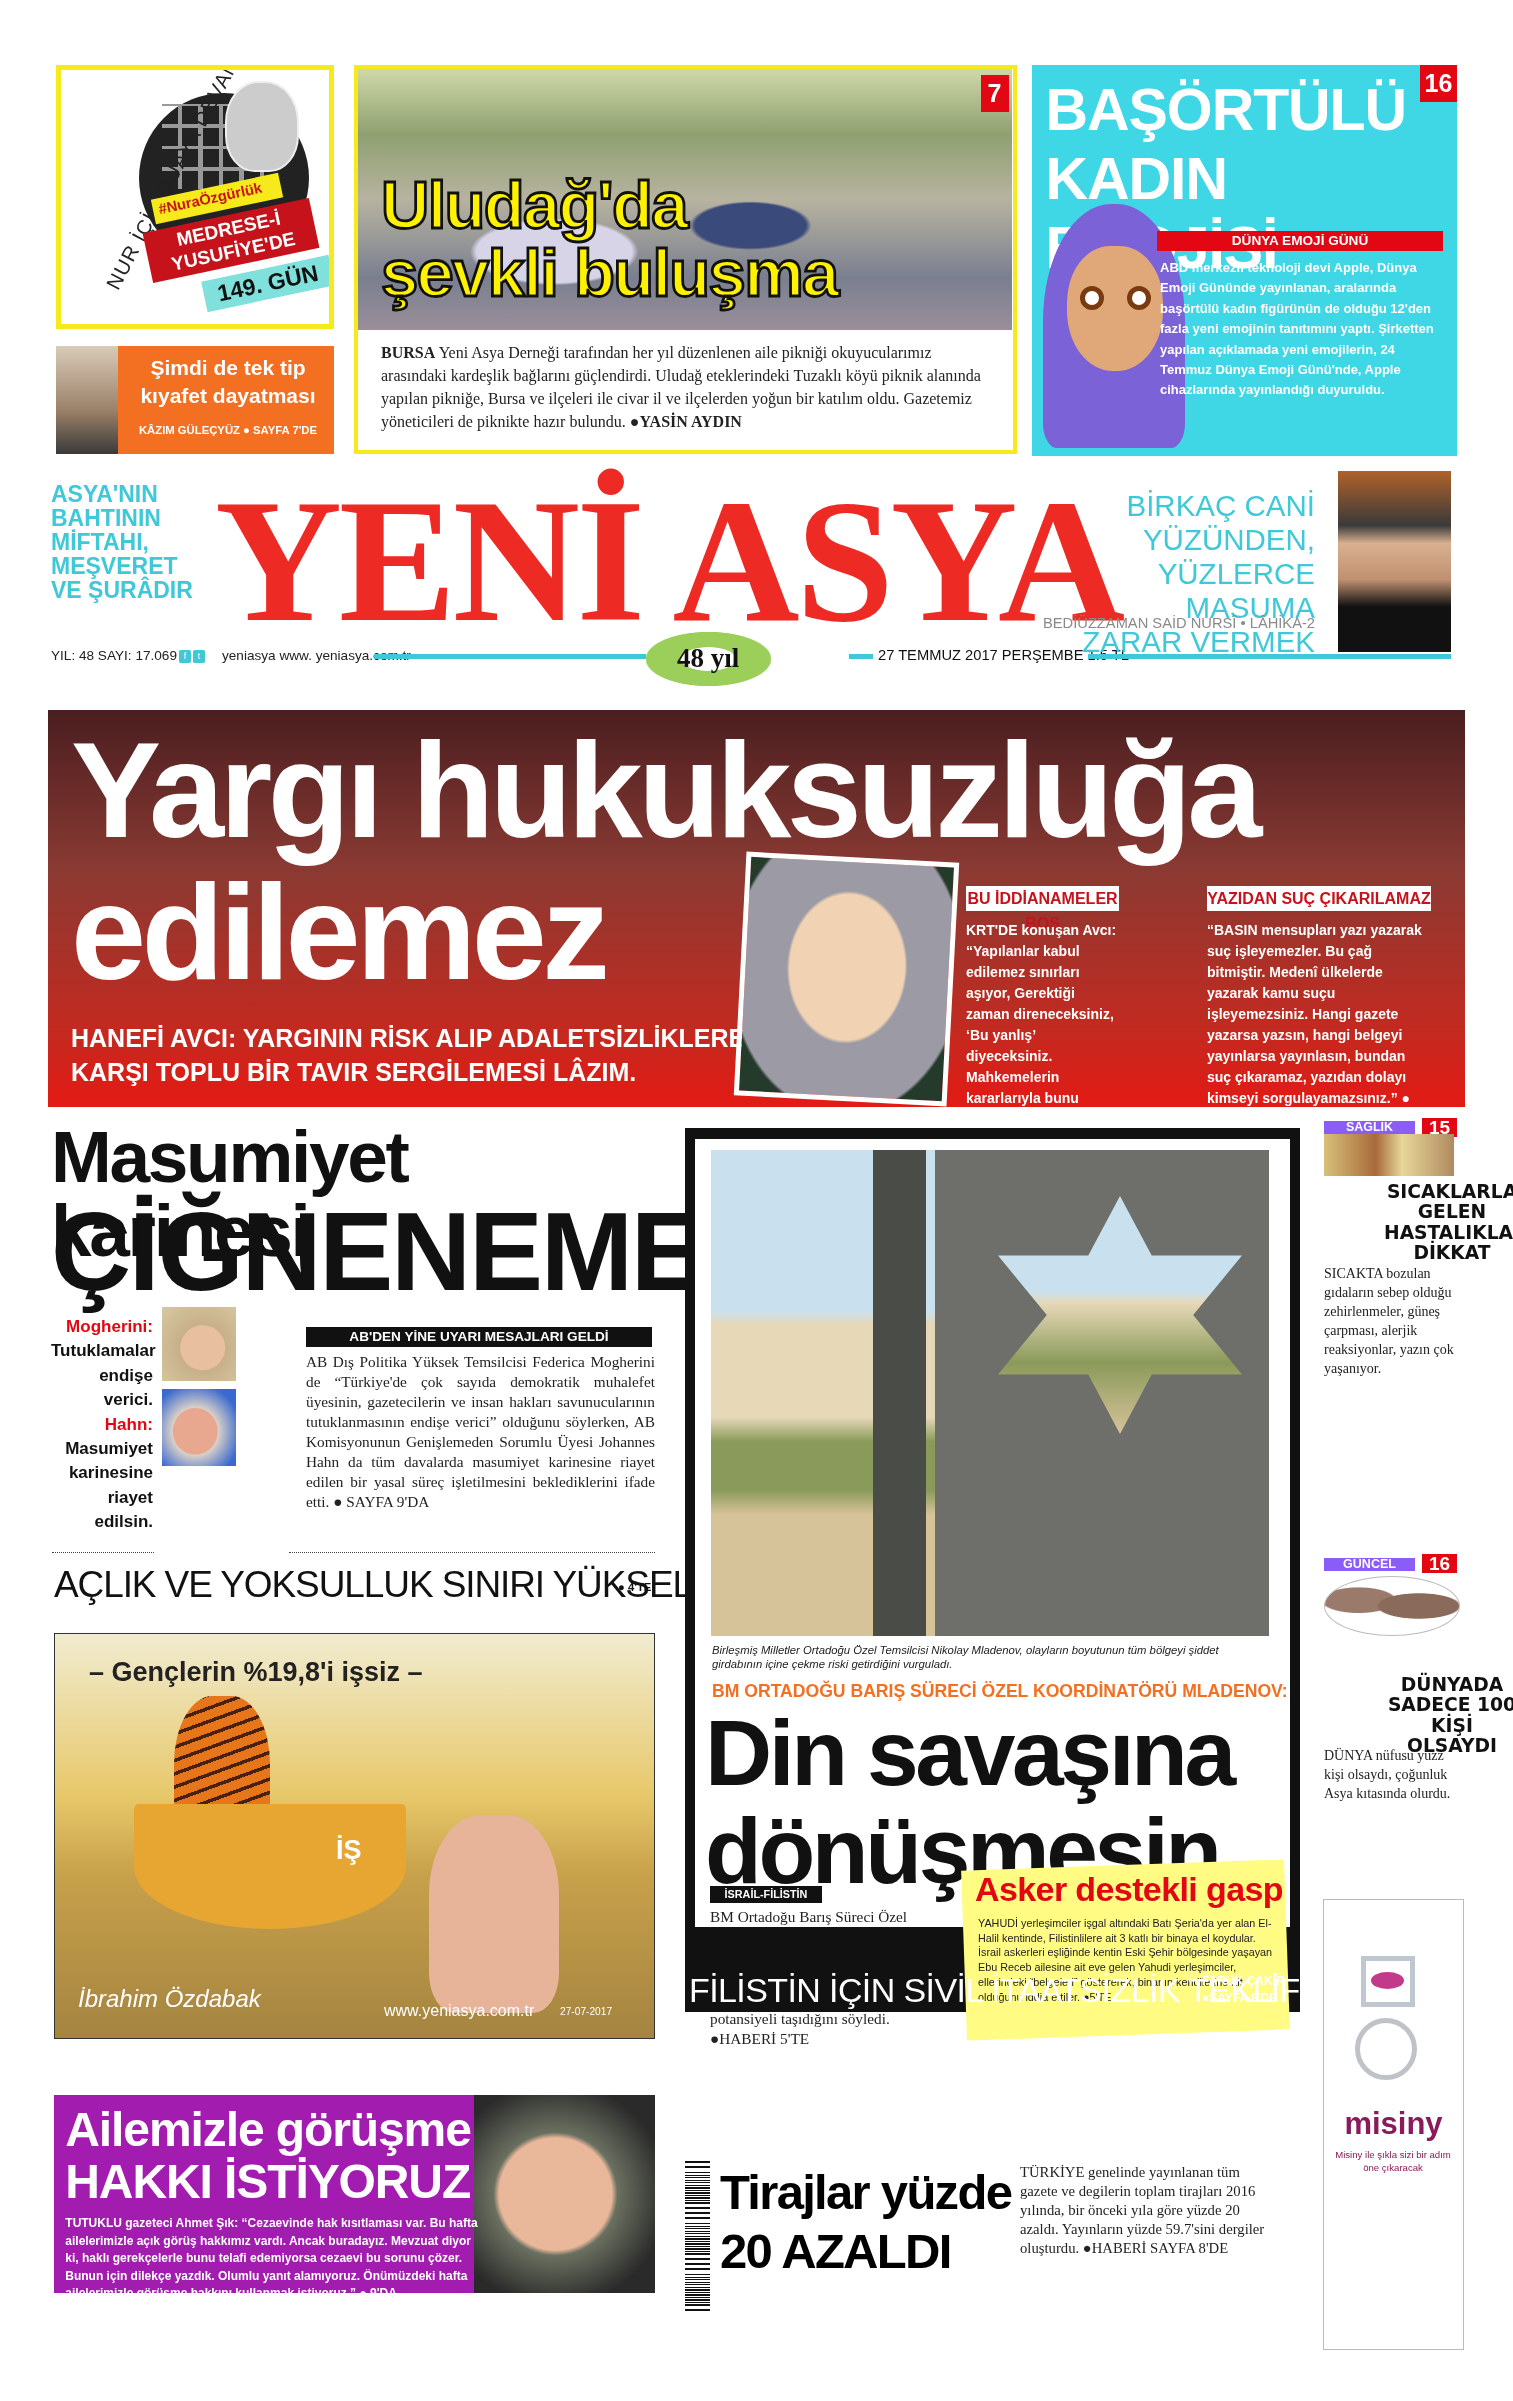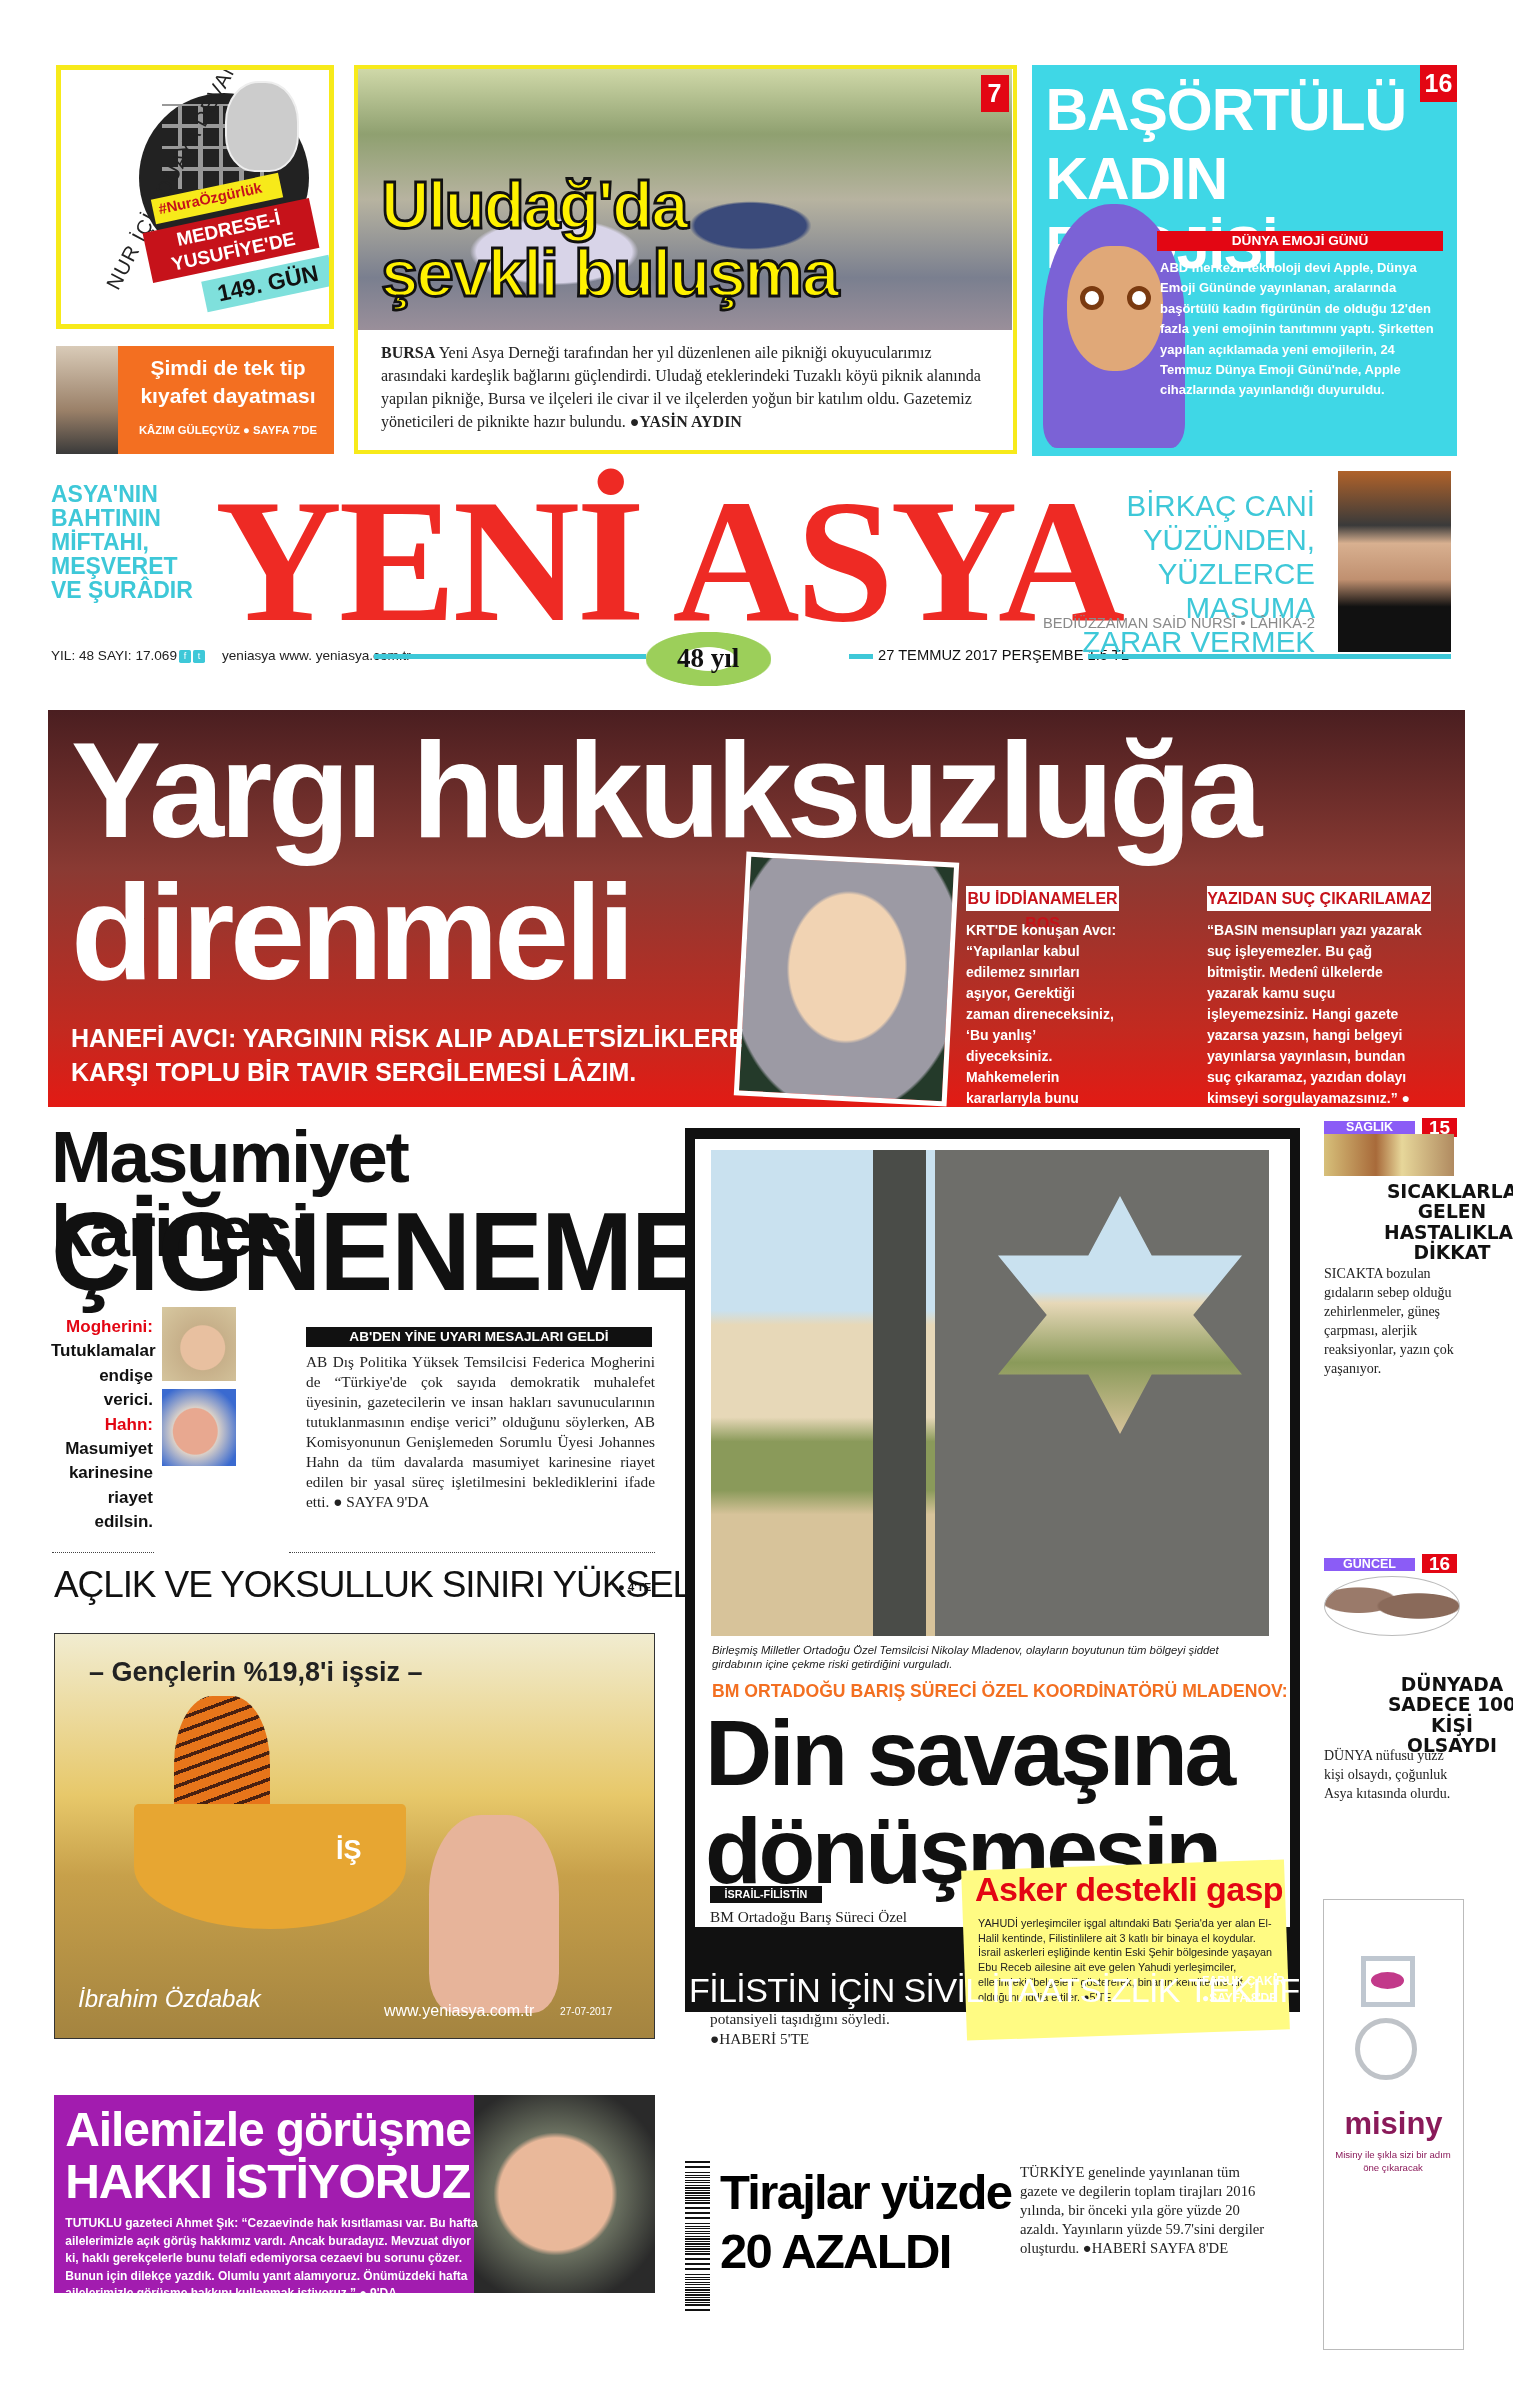--- a/index.html
+++ b/index.html
@@ -198,21 +198,21 @@
   <div>BİRKAÇ CANİ YÜZÜNDEN,</div>
   <div>YÜZLERCE MASUMA</div>
   <div>ZARAR VERMEK</div>
 </div>
 <div class="abs cond" id="quote-src">BEDİÜZZAMAN SAİD NURSÎ • LÂHİKA-2</div>
 <div class="abs" id="said-photo"></div>
 
 <div class="abs" id="hero">
   <div class="abs cond" id="hero-title">
     <div>Yargı hukuksuzluğa</div>
-    <div>direnmeli</div>
+    <div>edilemez</div>
   </div>
   <div class="abs cond" id="hero-sub">HANEFİ AVCI: YARGININ RİSK ALIP ADALETSİZLİKLERE KARŞI TOPLU BİR TAVIR SERGİLEMESİ LÂZIM.</div>
   <div class="abs" id="avci-photo"></div>
   <div class="abs hero-col-h cond" style="left:918px">BU İDDİANAMELER BOŞ</div>
   <div class="abs hero-col-t cond" style="left:918px;width:153px">KRT'DE konuşan Avcı: “Yapılanlar kabul edilemez sınırları aşıyor, Gerektiği zaman direneceksiniz, ‘Bu yanlış’ diyeceksiniz. Mahkemelerin kararlarıyla bunu göstermeleri lâzım. ‘Bu iddianameler boş’ demeliler, bunu siz demezseniz kim yapacak?”</div>
   <div class="abs hero-col-h cond" style="left:1159px;width:224px">YAZIDAN SUÇ ÇIKARILAMAZ</div>
   <div class="abs hero-col-t cond" style="left:1159px;width:224px">“BASIN mensupları yazı yazarak suç işleyemezler. Bu çağ bitmiştir. Medenî ülkelerde yazarak kamu suçu işleyemezsiniz. Hangi gazete yazarsa yazsın, hangi belgeyi yayınlarsa yayınlasın, bundan suç çıkaramaz, yazıdan dolayı kimseyi sorgulayamazsınız.” ● SAYFA 9'DA</div>
 </div>
 
 <div class="abs cond" id="masum-title">Masumiyet karinesi</div>

